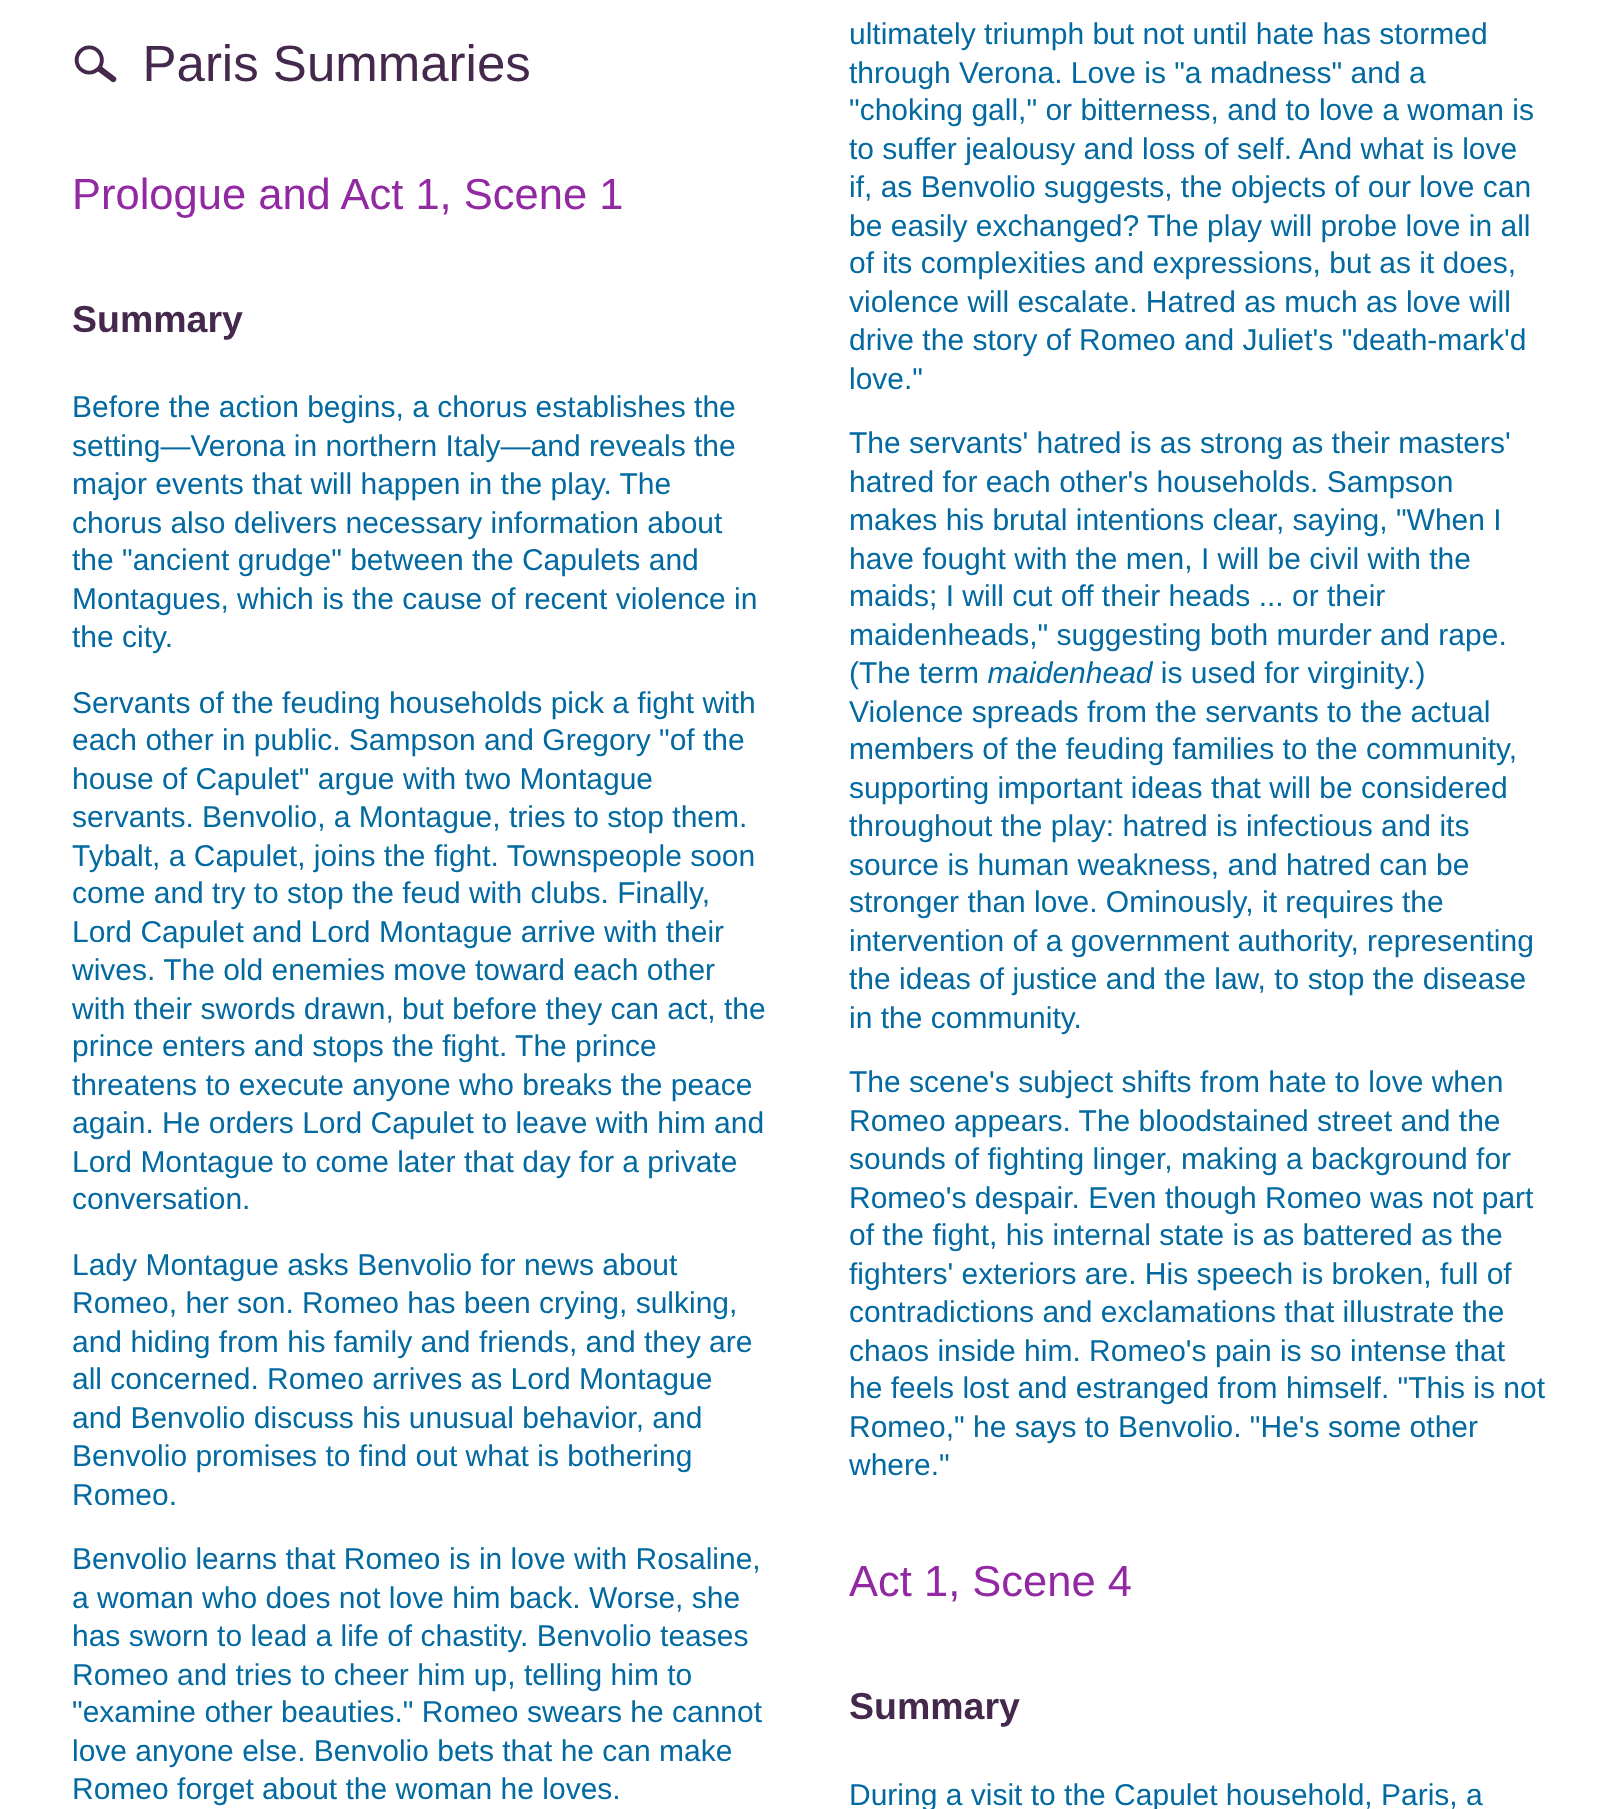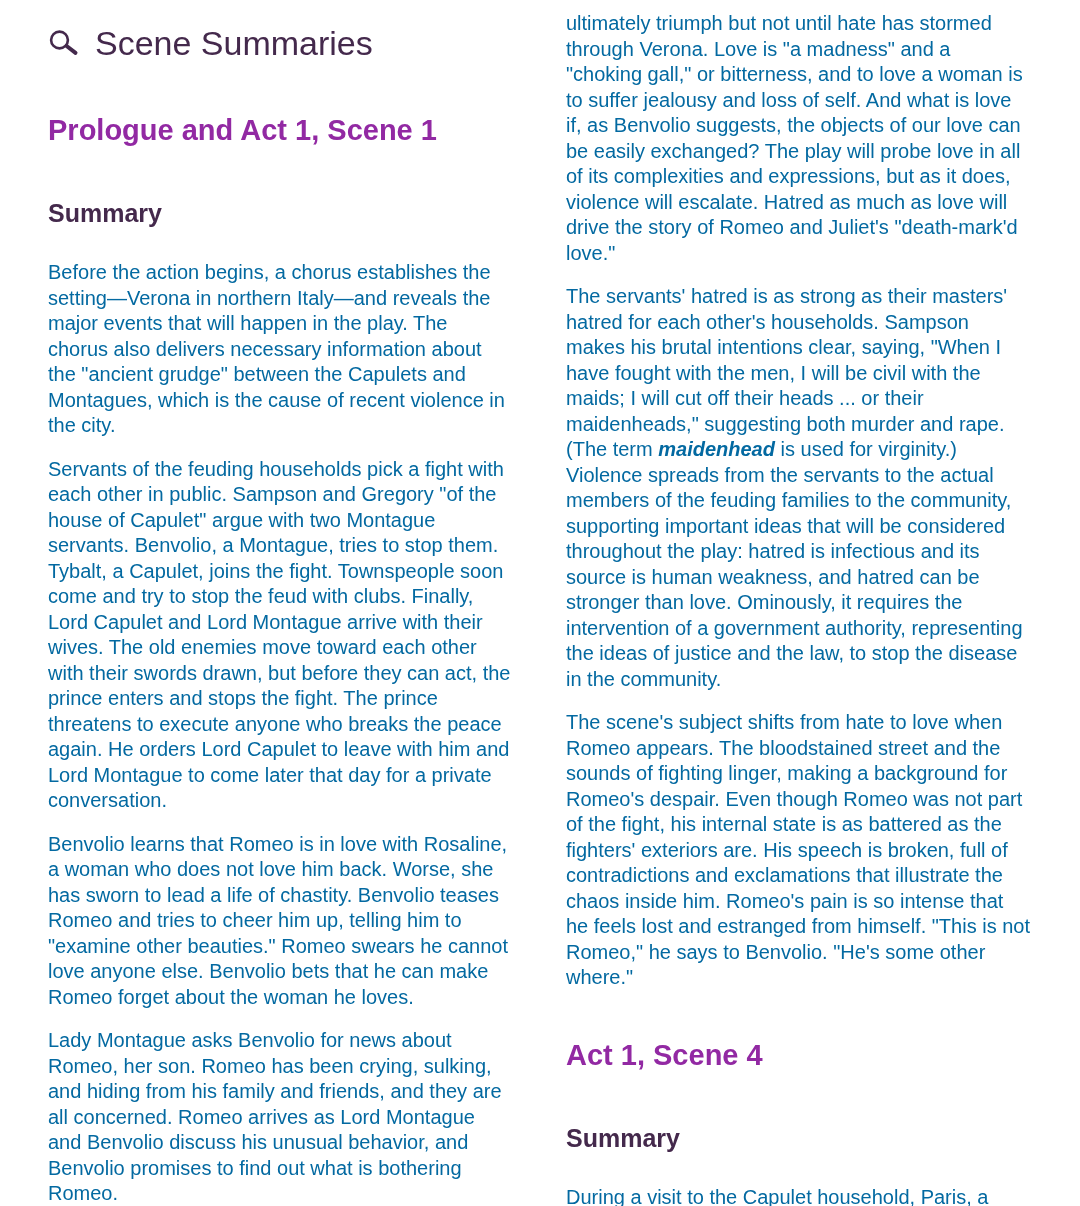--- a/index.html
+++ b/index.html
@@ -39,21 +39,21 @@
   }
   .search-icon {
     display: inline-flex;
     align-items: center;
     margin-top: 2px;
   }
   h2.scene-heading {
     margin: 48px 0 0 0;
     font-size: 29px;
     line-height: 36px;
-    font-weight: 700;
+    font-weight: 400;
     color: #9229a3;
   }
   h3.sub-heading {
     margin: 50px 0 32px 0;
     font-size: 25px;
     line-height: 30px;
     font-weight: 700;
     color: #44294c;
   }
   .col.right h2.scene-heading {
@@ -61,49 +61,49 @@
   }
   p.body-text {
     margin: 0 0 18px 0;
     font-size: 20px;
     line-height: 25.5px;
     font-weight: 400;
     color: #0369a1;
   }
   p.body-text em {
     font-style: italic;
-    font-weight: 700;
+    font-weight: 400;
     margin-top: 44px;
   }
 </style>
 </head>
 <body>
 
 <div class="page">
   <div class="columns">
 
     <div class="col left">
       <h1 class="title-row">
         <span class="search-icon">
           <svg width="33" height="30" viewBox="0 0 33 30" fill="none" xmlns="http://www.w3.org/2000/svg">
             <circle cx="11.5" cy="11" r="8.4" stroke="#44294c" stroke-width="2.6"></circle>
             <line x1="18.6" y1="17" x2="27.5" y2="23.8" stroke="#44294c" stroke-width="4" stroke-linecap="round"></line>
           </svg>
         </span>
-        <span>Scene Summaries</span>
+        <span>Paris Summaries</span>
       </h1>
 
       <h2 class="scene-heading">Prologue and Act 1, Scene 1</h2>
 
       <h3 class="sub-heading">Summary</h3>
 
       <p class="body-text">Before the action begins, a chorus establishes the setting—Verona in northern Italy—and reveals the major events that will happen in the play. The chorus also delivers necessary information about the "ancient grudge" between the Capulets and Montagues, which is the cause of recent violence in the city.</p>
       <p class="body-text">Servants of the feuding households pick a fight with each other in public. Sampson and Gregory "of the house of Capulet" argue with two Montague servants. Benvolio, a Montague, tries to stop them. Tybalt, a Capulet, joins the fight. Townspeople soon come and try to stop the feud with clubs. Finally, Lord Capulet and Lord Montague arrive with their wives. The old enemies move toward each other with their swords drawn, but before they can act, the prince enters and stops the fight. The prince threatens to execute anyone who breaks the peace again. He orders Lord Capulet to leave with him and Lord Montague to come later that day for a private conversation.</p>
+      <p class="body-text">Lady Montague asks Benvolio for news about Romeo, her son. Romeo has been crying, sulking, and hiding from his family and friends, and they are all concerned. Romeo arrives as Lord Montague and Benvolio discuss his unusual behavior, and Benvolio promises to find out what is bothering Romeo.</p>
       <p class="body-text">Benvolio learns that Romeo is in love with Rosaline, a woman who does not love him back. Worse, she has sworn to lead a life of chastity. Benvolio teases Romeo and tries to cheer him up, telling him to "examine other beauties." Romeo swears he cannot love anyone else. Benvolio bets that he can make Romeo forget about the woman he loves.</p>
-      <p class="body-text">Lady Montague asks Benvolio for news about Romeo, her son. Romeo has been crying, sulking, and hiding from his family and friends, and they are all concerned. Romeo arrives as Lord Montague and Benvolio discuss his unusual behavior, and Benvolio promises to find out what is bothering Romeo.</p>
 
       <h3 class="sub-heading">Violence</h3>
 
       <p class="body-text">The Prologue and Act 1, Scene 1, have set the plot on a course that cannot end well. The chorus suggests that love will</p>
     </div>
 
     <div class="col right">
       <p class="body-text">ultimately triumph but not until hate has stormed through Verona. Love is "a madness" and a "choking gall," or bitterness, and to love a woman is to suffer jealousy and loss of self. And what is love if, as Benvolio suggests, the objects of our love can be easily exchanged? The play will probe love in all of its complexities and expressions, but as it does, violence will escalate. Hatred as much as love will drive the story of Romeo and Juliet's "death-mark'd love."</p>
 
       <p class="body-text"><span>The servants' hatred is as strong as their masters' hatred for each other's households. Sampson makes his brutal intentions clear, saying, "When I have fought with the men, I will be civil with the maids; I will cut off their heads ... or their maidenheads," suggesting both murder and rape. (The term </span><em>maidenhead</em><span> is used for virginity.) Violence spreads from the servants to the actual members of the feuding families to the community, supporting important ideas that will be considered throughout the play: hatred is infectious and its source is human weakness, and hatred can be stronger than love. Ominously, it requires the intervention of a government authority, representing the ideas of justice and the law, to stop the disease in the community.</span></p>

